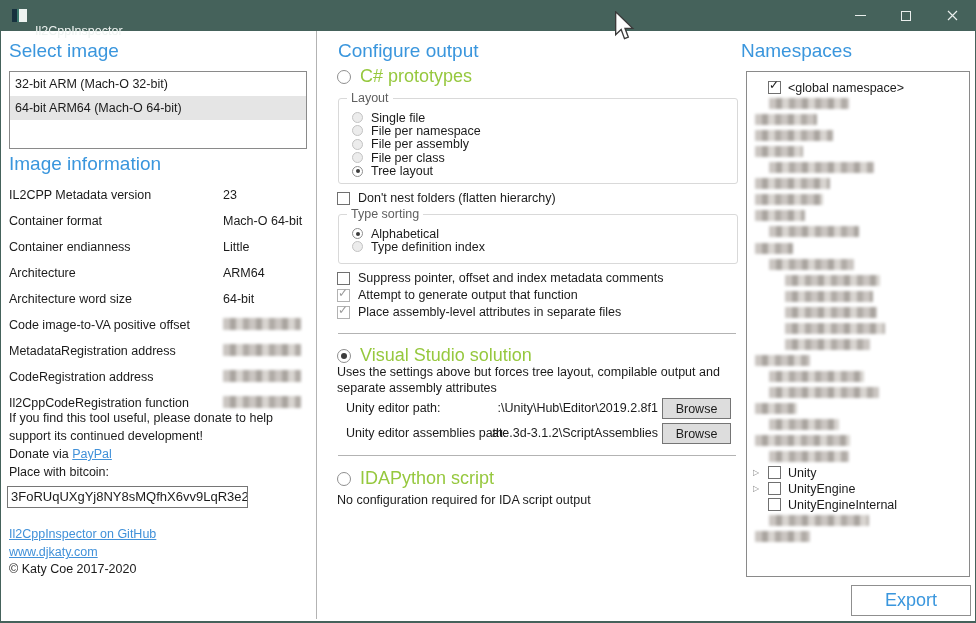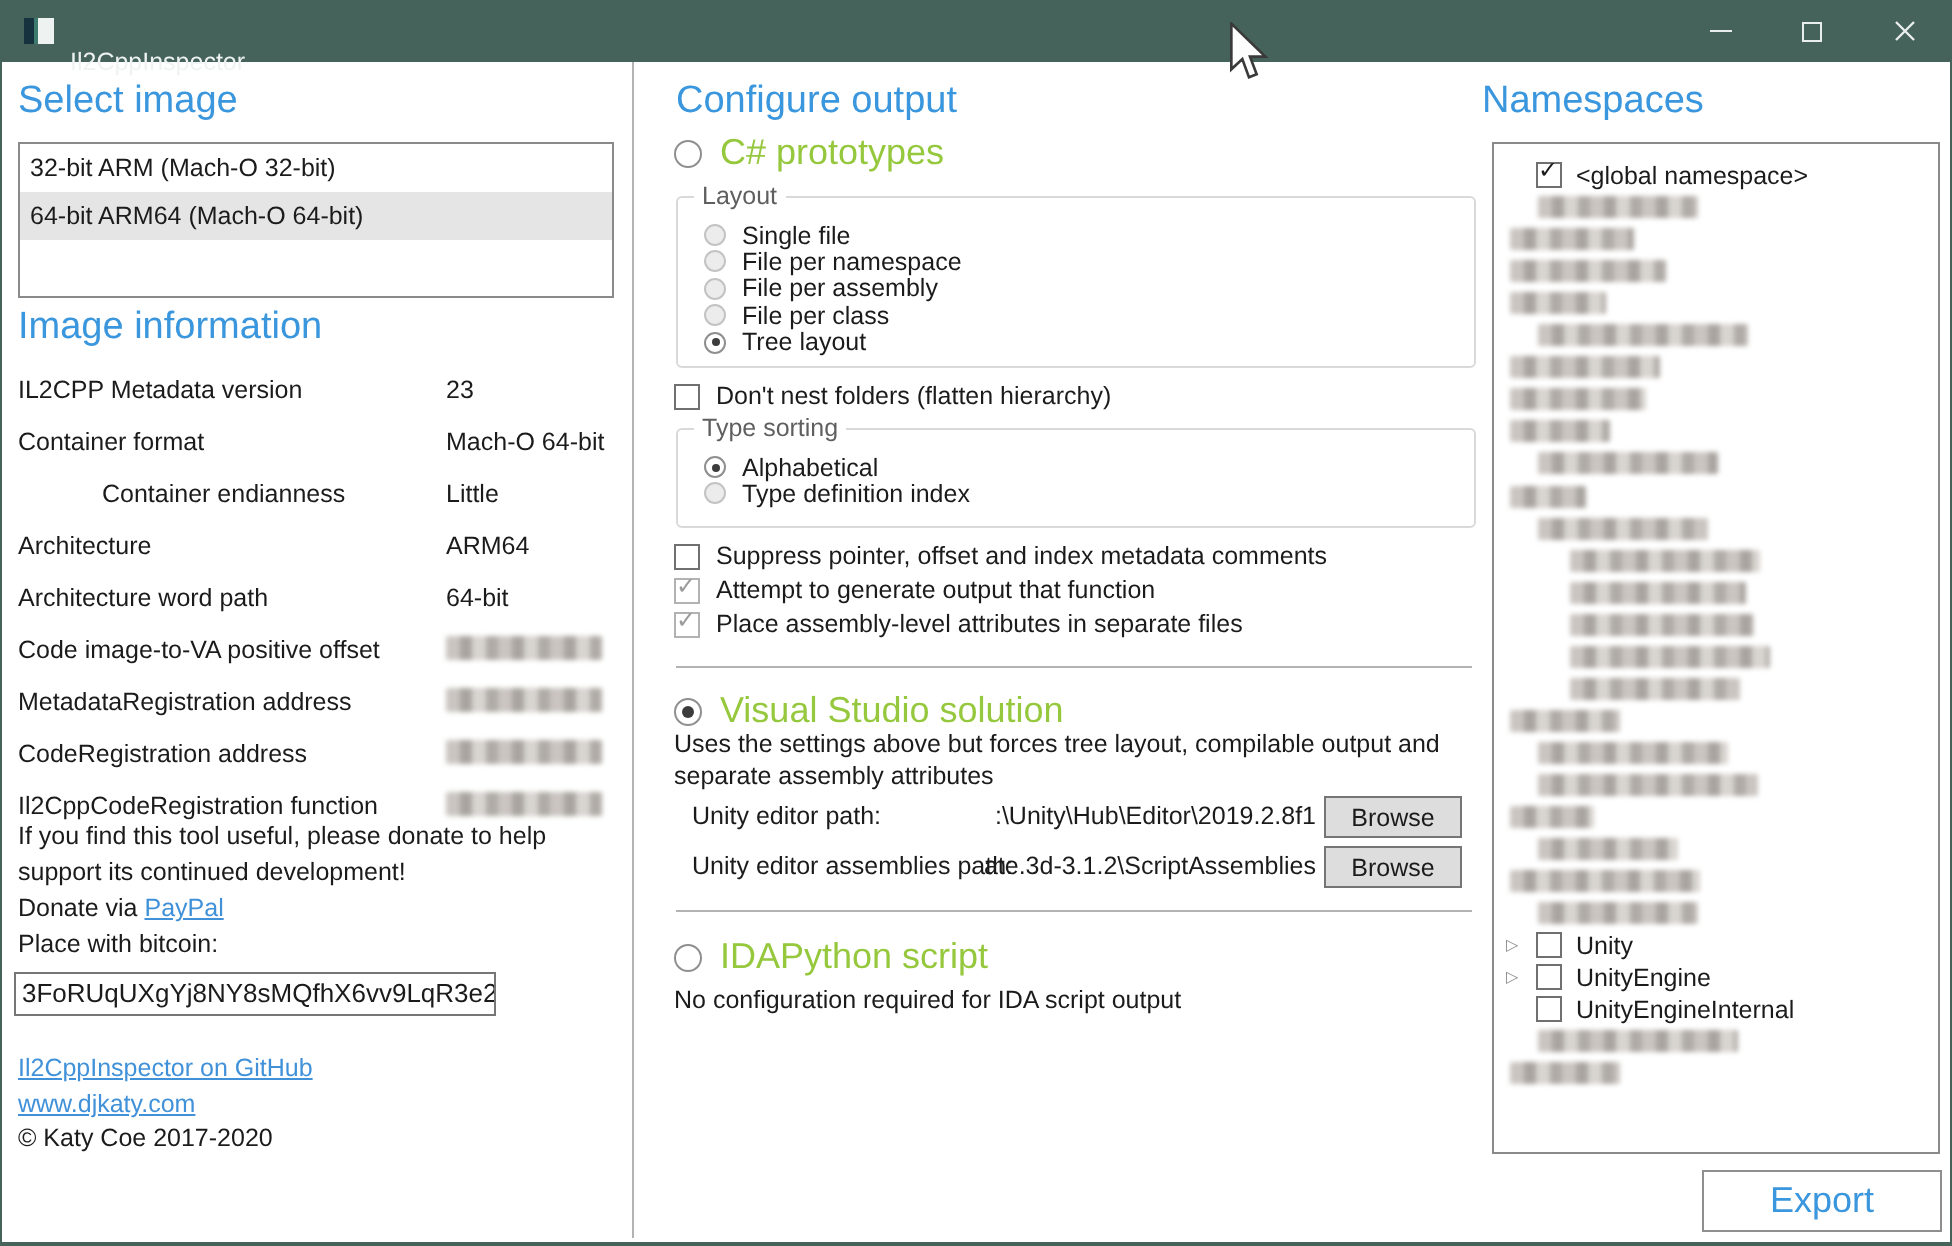--- a/index.html
+++ b/index.html
@@ -96,25 +96,25 @@
       <div class="sel-item">32-bit ARM (Mach-O 32-bit)</div>
       <div class="sel-item selected">64-bit ARM64 (Mach-O 64-bit)</div>
     </div>
 
   <div class="hdr" style="left:8px;top:153px">Image information</div>
   <div id="info-rows">
       <div class="info-label" style="top: 0px;">IL2CPP Metadata version</div>
       <div class="info-value" style="top: 0px;">23</div>
       <div class="info-label" style="top: 26px;">Container format</div>
       <div class="info-value" style="top: 26px;">Mach-O 64-bit</div>
-      <div class="info-label" style="top: 52px; margin-left: 42px;">Container endianness</div>
+      <div class="info-label" style="top: 52px;">Container endianness</div>
       <div class="info-value" style="top: 52px; text-align: right;">Little</div>
       <div class="info-label" style="top: 78px;">Architecture</div>
       <div class="info-value" style="top: 78px;">ARM64</div>
-      <div class="info-label" style="top: 104px;">Architecture word path</div>
+      <div class="info-label" style="top: 104px;">Architecture word size</div>
       <div class="info-value" style="top: 104px;">64-bit</div>
       <div class="info-label" style="top: 130px;">Code image-to-VA positive offset</div>
       <div class="redact" style="top: 130px; left: 214px; width: 78px;"></div>
       <div class="info-label" style="top: 156px;">MetadataRegistration address</div>
       <div class="redact" style="top: 156px; left: 214px; width: 78px;"></div>
       <div class="info-label" style="top: 182px;">CodeRegistration address</div>
       <div class="redact" style="top: 182px; left: 214px; width: 78px;"></div>
       <div class="info-label" style="top: 208px;">Il2CppCodeRegistration function</div>
       <div class="redact" style="top: 208px; left: 214px; width: 78px;"></div>
     </div>

